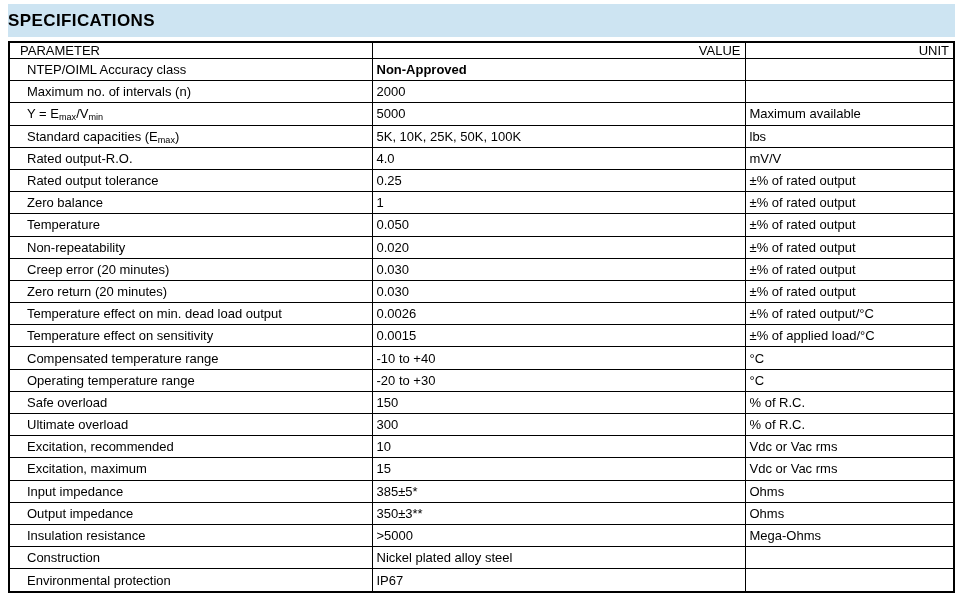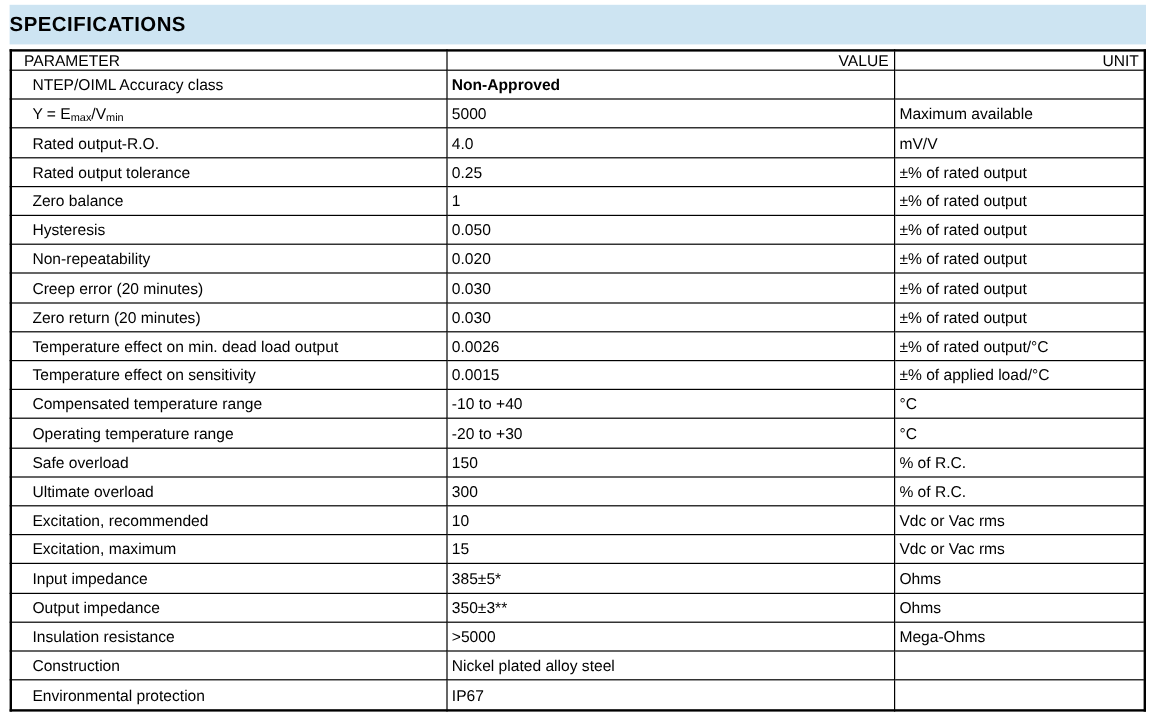--- a/index.html
+++ b/index.html
@@ -80,41 +80,51 @@
         <th class="cell-center">UNIT</th>
       </tr>
     </thead>
     <tbody>
         <tr>
           <td class="param">NTEP/OIML Accuracy class</td>
           <td class="val bold">Non-Approved</td>
           <td class="unit"></td>
         </tr>
         <tr>
+          <td class="param">Maximum no. of intervals (n)</td>
+          <td class="val">2000</td>
+          <td class="unit"></td>
+        </tr>
+        <tr>
           <td class="param">Y = E<sub>max</sub>/V<sub>min</sub></td>
           <td class="val">5000</td>
           <td class="unit">Maximum available</td>
         </tr>
         <tr>
+          <td class="param">Standard capacities (E<sub>max</sub>)</td>
+          <td class="val">5K, 10K, 25K, 50K, 100K</td>
+          <td class="unit">lbs</td>
+        </tr>
+        <tr>
           <td class="param">Rated output-R.O.</td>
           <td class="val">4.0</td>
           <td class="unit">mV/V</td>
         </tr>
         <tr>
           <td class="param">Rated output tolerance</td>
           <td class="val">0.25</td>
           <td class="unit">±% of rated output</td>
         </tr>
         <tr>
           <td class="param">Zero balance</td>
           <td class="val">1</td>
           <td class="unit">±% of rated output</td>
         </tr>
         <tr>
-          <td class="param">Hysteresis</td>
+          <td class="param">Temperature</td>
           <td class="val">0.050</td>
           <td class="unit">±% of rated output</td>
         </tr>
         <tr>
           <td class="param">Non-repeatability</td>
           <td class="val">0.020</td>
           <td class="unit">±% of rated output</td>
         </tr>
         <tr>
           <td class="param">Creep error (20 minutes)</td>

